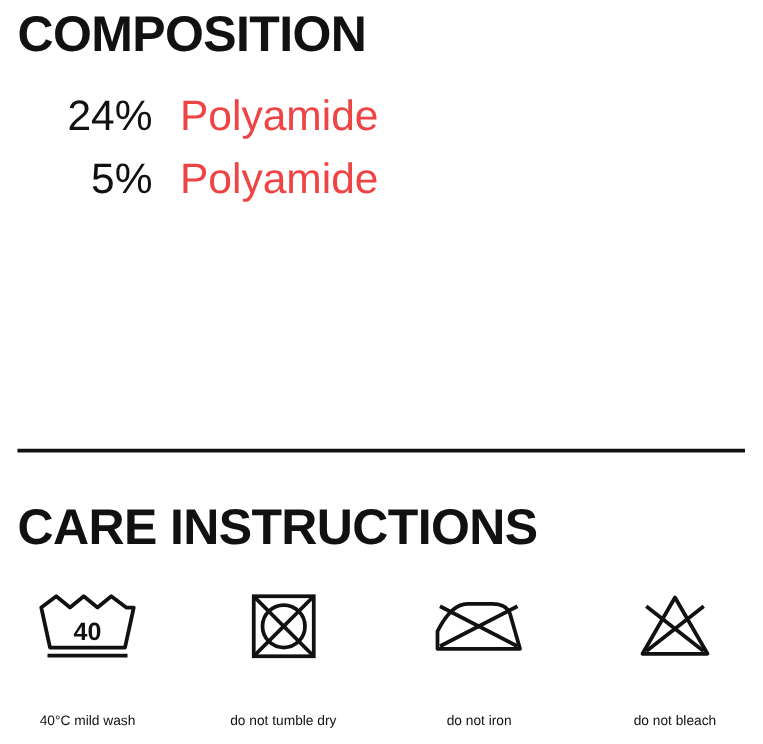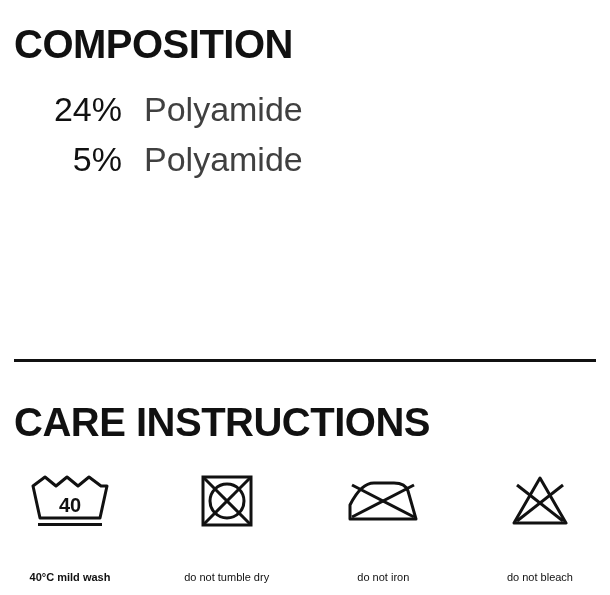--- a/index.html
+++ b/index.html
@@ -13,21 +13,21 @@
     font-family: "Liberation Sans", sans-serif;
     color: #111111;
     overflow: hidden;
     position: relative;
   }
 
   .page {
     width: 610px;
     height: 595px;
     box-sizing: border-box;
-    padding: 16px 14px;
+    padding: 0 14px;
     position: relative;
   }
 
   
   .composition {
     padding-top: 6px;
   }
   .section-title {
     font-size: 40px;
     font-weight: bold;
@@ -50,21 +50,21 @@
     font-size: 34px;
     line-height: 1.28;
     font-weight: 400;
     color: #111111;
     padding-right: 0;
   }
   .comp-name {
     font-size: 34px;
     line-height: 1.28;
     font-weight: 400;
-    color: #404040;
+    color: #ef4444;
     padding-left: 22px;
   }
 
   
   .divider {
     position: absolute;
     left: 14px;
     right: 14px;
     top: 359px;
     height: 3px;
@@ -101,21 +101,21 @@
     align-items: center;
     justify-content: center;
   }
   .symbol-caption {
     margin-top: 10px;
     font-size: 11px;
     line-height: 1.2;
     color: #111111;
     white-space: nowrap;
   }
-  .symbol-cell.first .symbol-caption { text-align: center; font-weight: bold; }
+  .symbol-cell.first .symbol-caption { text-align: center; }
 </style>
 </head>
 <body>
 
 <div class="page">
 
   <section class="composition">
     <h1 class="section-title">COMPOSITION</h1>
 
     <div class="comp-rows">

